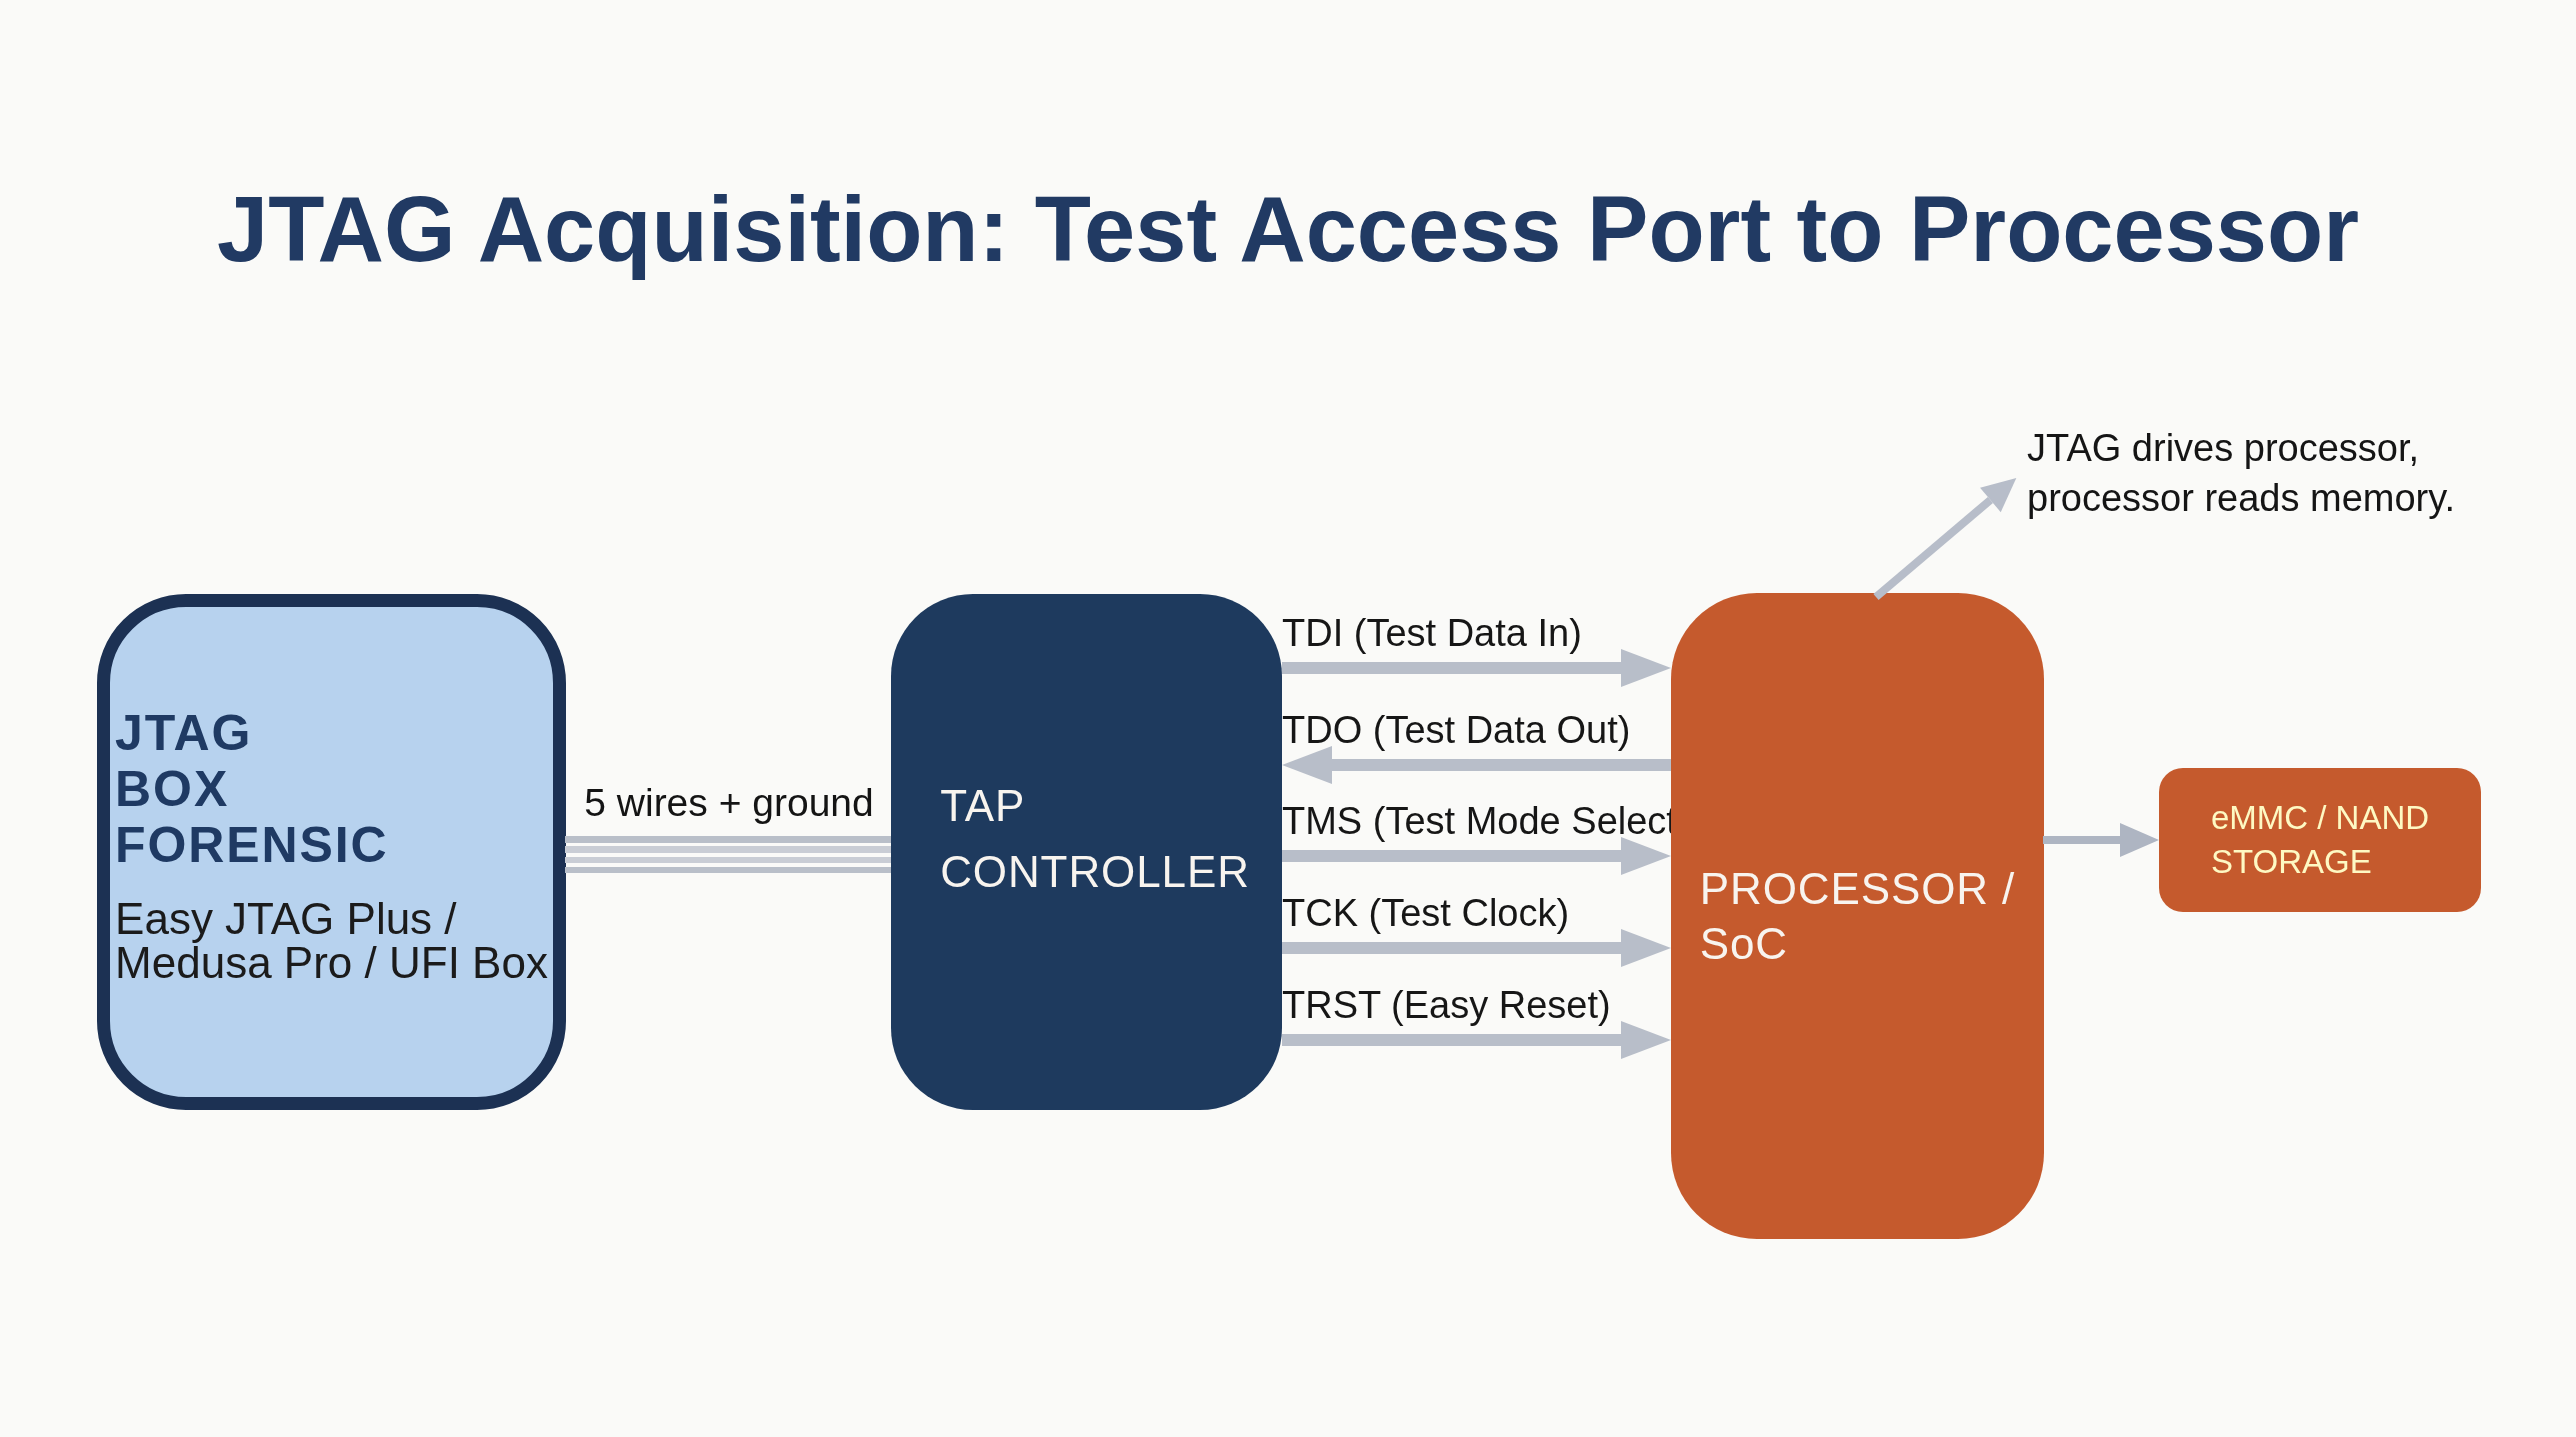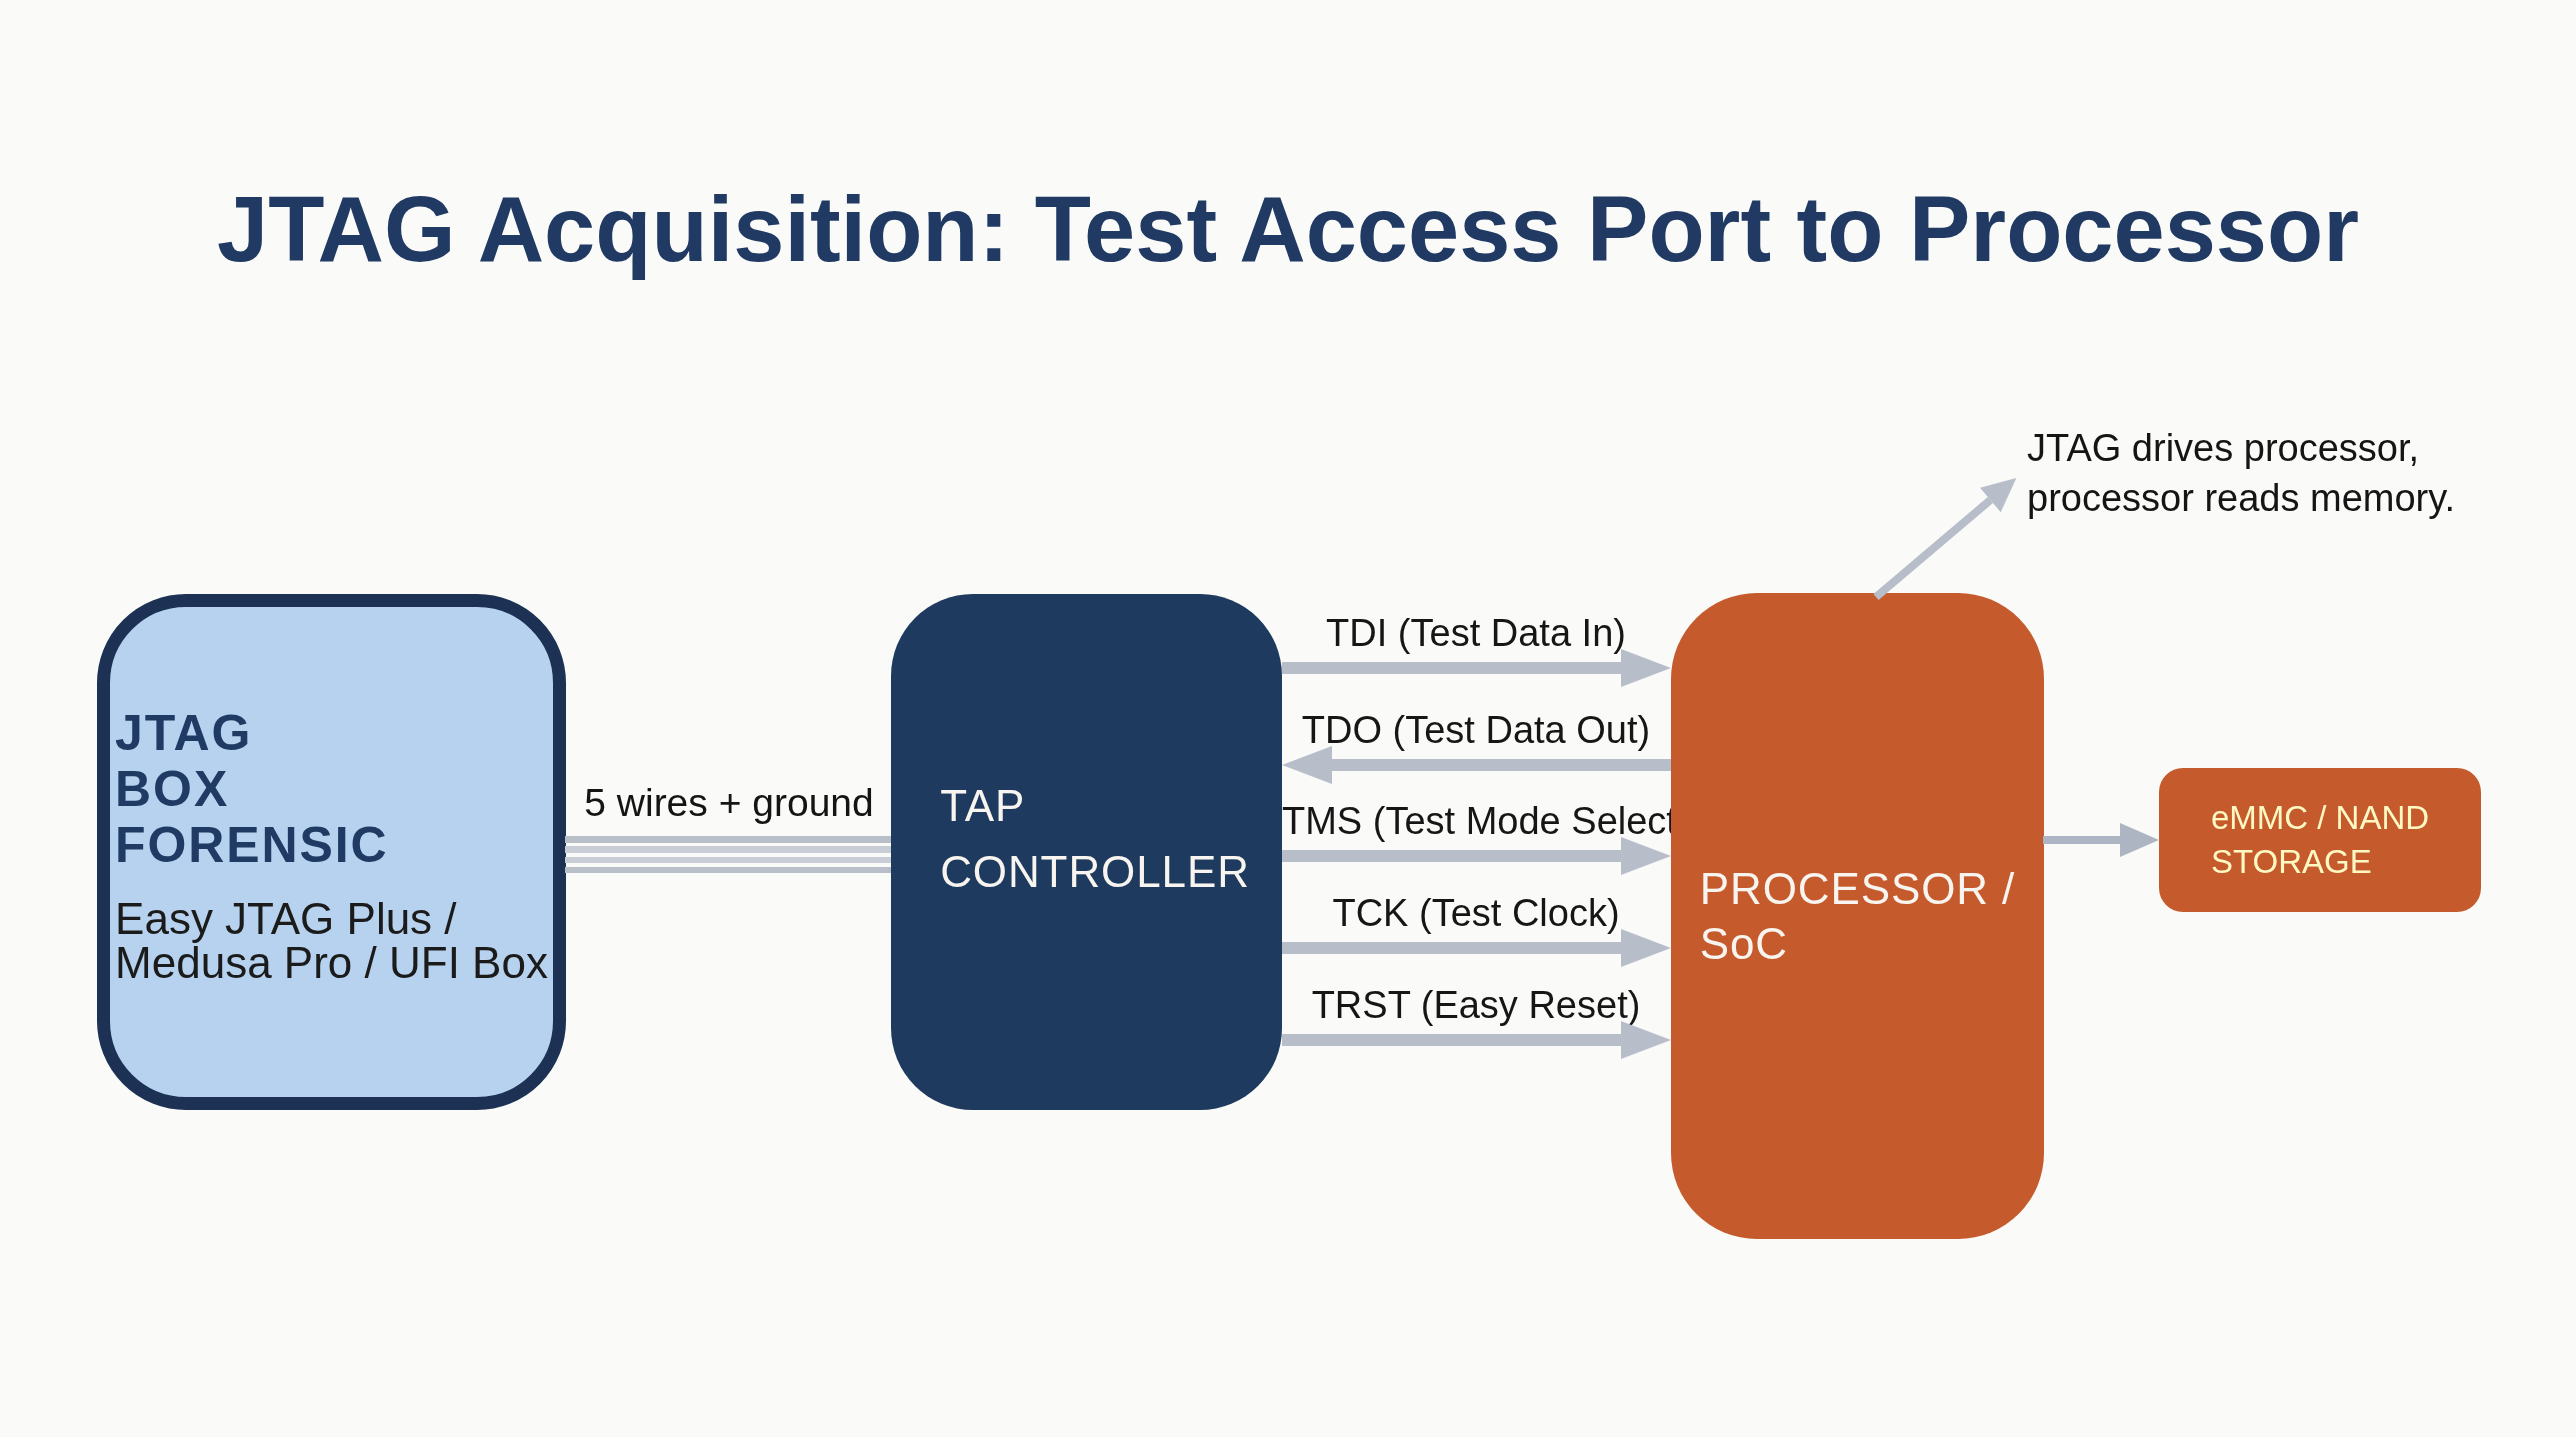--- a/index.html
+++ b/index.html
@@ -29,21 +29,21 @@
 
   
   .wire-label{position:absolute;left:565px;top:781px;width:328px;text-align:center;
               font-size:39px;color:#141414;white-space:nowrap;}
   .wires{position:absolute;left:565px;top:836px;width:328px;}
   .wire{height:6.6px;margin-bottom:3.7px;background:#b9bfc9;}
   .wire:nth-child(2),.wire:nth-child(3){background:#c9cdd5;}
 
   
   .sig{position:absolute;left:1282px;width:388px;height:0;}
-  .sig-label{position:absolute;left:0;right:0;bottom:13px;text-align:center;
+  .sig-label{position:absolute;left:0;right:0;bottom:13px;text-align:left;
              font-size:38px;color:#161616;white-space:nowrap;}
   .sig-line{position:absolute;top:-5.6px;height:11.2px;background:#b8bec9;}
   .sig.right .sig-line{left:0;width:339px;}
   .sig.left  .sig-line{left:50px;width:339px;}
   .ah{position:absolute;top:-19px;width:0;height:0;
       border-top:19px solid transparent;border-bottom:19px solid transparent;}
   .sig.right .ah{left:339px;border-left:50px solid #b8bec9;}
   .sig.left  .ah{left:0;border-right:50px solid #b8bec9;}
 
   

